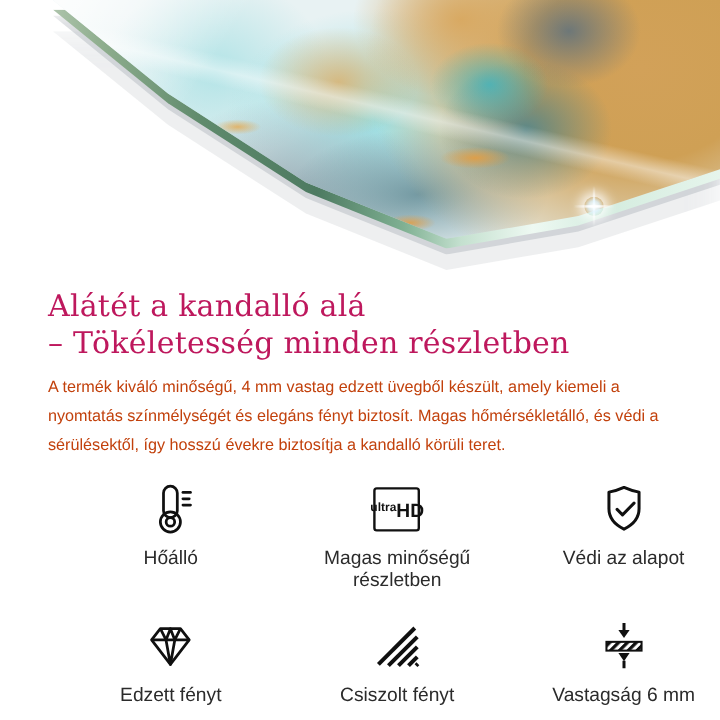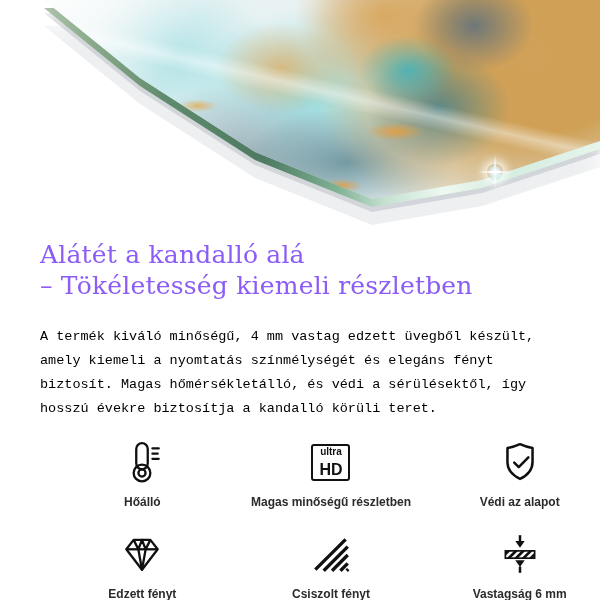--- a/index.html
+++ b/index.html
@@ -47,52 +47,52 @@
   .sparkle::before { left: 16px; top: 0; width: 2px; height: 34px; }
   .sparkle::after  { left: 0; top: 16px; width: 34px; height: 2px;
     background: linear-gradient(to right, rgba(255,255,255,0), #ffffff 42%, #ffffff 58%, rgba(255,255,255,0)); }
   .sparkle-core { position: absolute; left: 9px; top: 9px; width: 16px; height: 16px; border-radius: 50%;
     background: radial-gradient(circle, rgba(255,255,255,1) 0%, rgba(224,244,255,0.8) 40%, rgba(255,255,255,0) 70%);
     box-shadow: 0 0 10px 4px rgba(255,255,255,0.85); }
 
   
   .content { padding: 6px 40px 0 40px; }
   .headline { font-family: "DejaVu Serif", "Liberation Serif", serif; font-weight: 400;
-    font-size: 25px; line-height: 31px; color: #8b5cf6; letter-spacing: 0.2px; }
-  .description { margin-top: 24px; font-size: 13.5px; line-height: 24px; color: #000000; max-width: 545px; font-family: Liberation Mono, monospace; }
+    font-size: 25px; line-height: 31px; color: #be185d; letter-spacing: 0.2px; }
+  .description { margin-top: 10px; font-size: 13.5px; line-height: 24px; color: #c2410c; max-width: 545px; }
 
   
   .features { display: grid; grid-template-columns: repeat(3, 1fr); width: 566px;
     margin: 17px 0 0 8px; row-gap: 21px; }
   .feature { display: flex; flex-direction: column; align-items: center; text-align: center; }
   .icon-box { height: 48px; width: 100%; display: flex; align-items: center; justify-content: center; }
   .icon-box svg { display: block; }
-  .feature-label { margin-top: 9px; font-size: 12px; color: #2b2b2b; font-weight: bold; }
+  .feature-label { margin-top: 9px; font-size: 16px; color: #2b2b2b; }
   .uhd-box { width: 39px; height: 37px; border: 2.5px solid #111; border-radius: 3px;
-    display: flex; flex-direction: column; align-items: center; justify-content: center; line-height: 1; color: #111; }
+    display: flex; flex-direction: row; align-items: center; justify-content: center; line-height: 1; color: #111; }
   .uhd-top { font-size: 10px; font-weight: 700; }
   .uhd-bottom { font-size: 16px; font-weight: 700; margin-top: 5px; }
 </style>
 </head>
 <body>
 
 <div class="hero">
   <div class="glass-layer glass-shadow-far"></div>
   <div class="glass-layer glass-shadow-near"></div>
   <div class="glass-layer glass-edge"></div>
   <div class="glass-layer glass-surface"></div>
   <div class="sparkle">
       <div class="sparkle-core"></div>
     </div>
 </div>
 
 <div class="content">
   <div class="headline">
     <div>Alátét a kandalló alá</div>
-    <div>– Tökéletesség kiemeli részletben</div>
+    <div>– Tökéletesség minden részletben</div>
   </div>
   <p class="description">A termék kiváló minőségű, 4 mm vastag edzett üvegből készült, amely kiemeli a nyomtatás színmélységét és elegáns fényt biztosít. Magas hőmérsékletálló, és védi a sérülésektől, így hosszú évekre biztosítja a kandalló körüli teret.</p>
 
   <div class="features">
 
     <div class="feature">
       <div class="icon-box">
         <svg width="46" height="46" viewBox="0 0 44 44" fill="none" stroke="#101010" stroke-width="2.2" stroke-linecap="round">
           <rect x="16.5" y="4" width="11" height="25" rx="5.5"></rect>
           <circle cx="22" cy="32.5" r="8"></circle>

